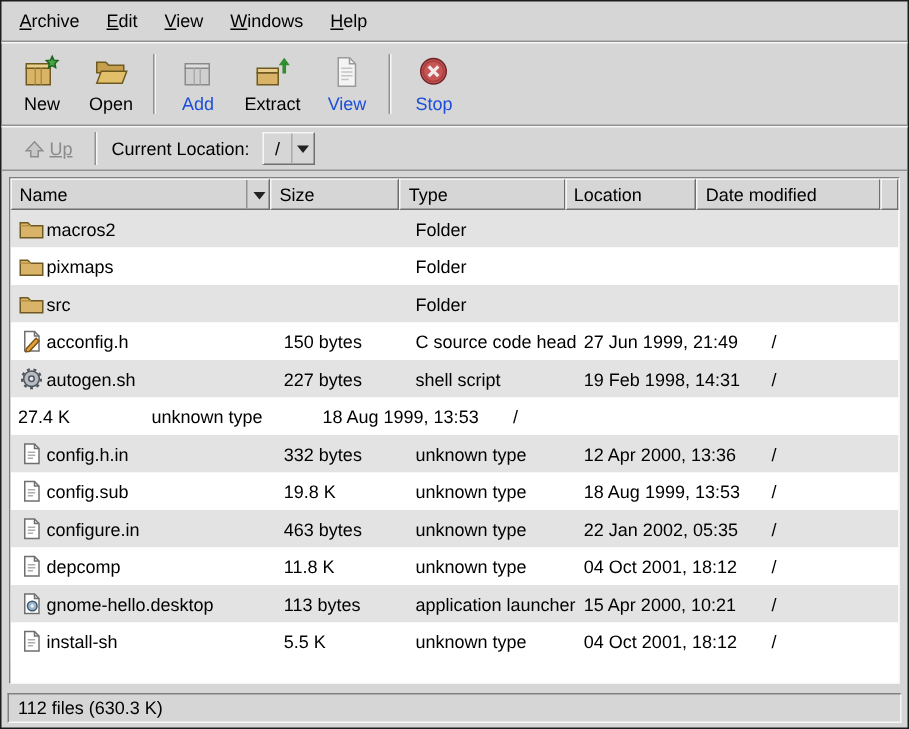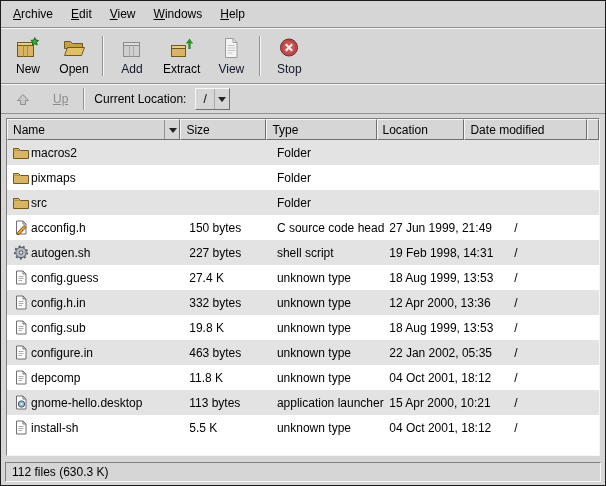--- a/index.html
+++ b/index.html
@@ -10,26 +10,26 @@
     font-family:"Liberation Sans","DejaVu Sans",sans-serif;font-size:12px;color:#000;
   }
   
   .menubar{height:27px;flex:0 0 auto;display:flex;align-items:center;padding:0 3px;border-bottom:1px solid #929292}
   .menu-item{display:inline-block;padding:5px 9px;cursor:default}
   .menu-item::first-letter{text-decoration:underline}
   
   .toolbar{height:56px;flex:0 0 auto;display:flex;align-items:center;padding:2px 4px;border-top:1px solid #f6f6f6;border-bottom:1px solid #929292}
   .tbtn{display:flex;flex-direction:column;align-items:center;justify-content:flex-start;padding:3px 8px;min-width:46px}
   .tbtn .tlabel{margin-top:2px}
-  .tbtn.disabled .tlabel{color:#0f172a}
+  .tbtn.disabled .tlabel{color:#1d4ed8}
   .tsep{width:2px;height:40px;border-left:1px solid #929292;border-right:1px solid #f6f6f6;margin:0 5px}
   .ticon{display:inline-flex;line-height:0}
   
   .locationbar{height:30px;flex:0 0 auto;display:flex;align-items:center;padding:0 7px;border-top:1px solid #f6f6f6;border-bottom:1px solid #929292}
-  .up-btn{display:flex;align-items:center;gap:21px;padding:2px 6px}
+  .up-btn{display:flex;align-items:center;gap:1px;padding:2px 6px}
   .up-btn.disabled .uplabel{color:#8b8b8b;text-decoration:underline}
   .loc-sep{width:2px;height:22px;border-left:1px solid #929292;border-right:1px solid #f6f6f6;margin:0 9px}
   .loc-label{margin-right:9px}
   .combo{display:flex;align-items:stretch;height:22px;background:#d6d6d6;border:1px solid;border-color:#f6f6f6 #6f6f6f #6f6f6f #f6f6f6}
   .combo-value{display:flex;align-items:center;padding:0 7px}
   .combo-arrow{display:flex;align-items:center;justify-content:center;width:15px;border-left:1px solid #aaa}
   .tri{width:0;height:0;border:4px solid transparent;border-top:5px solid #222;margin-top:5px}
   
   .table-frame{flex:1;margin:4px 5px 3px 5px;border:1px solid;border-color:#808080 #f6f6f6 #f6f6f6 #808080;background:#fff;display:flex;flex-direction:column;overflow:hidden}
   .thead{display:flex;flex:0 0 auto;height:21px}
@@ -236,30 +236,20 @@
             </span>
       <span class="fname">autogen.sh</span>
     </div>
     <div class="cell c-size">227 bytes</div>
     <div class="cell c-type">shell script</div>
     <div class="cell c-date">19 Feb 1998, 14:31</div>
     <div class="cell c-loc">/</div>
   </div>
 
   <div class="trow">
-    <div class="cell c-name">
-      <span class="ficon">
-              <svg width="18" height="15" viewBox="0 0 18 15">
-                <path d="M4.5 1 h6.5 l3 3 v10 h-9.5 z" fill="#ffffff" stroke="#6f6f6f"></path>
-                <path d="M11 1 v3 h3" fill="none" stroke="#6f6f6f"></path>
-                <path d="M6.5 6.5 h5 M6.5 8.5 h5 M6.5 10.5 h3.5" stroke="#adadad"></path>
-              </svg>
-            </span>
-      <span class="fname">config.guess</span>
-    </div>
     <div class="cell c-size">27.4 K</div>
     <div class="cell c-type">unknown type</div>
     <div class="cell c-date">18 Aug 1999, 13:53</div>
     <div class="cell c-loc">/</div>
   </div>
 
   <div class="trow alt">
     <div class="cell c-name">
       <span class="ficon">
               <svg width="18" height="15" viewBox="0 0 18 15">

